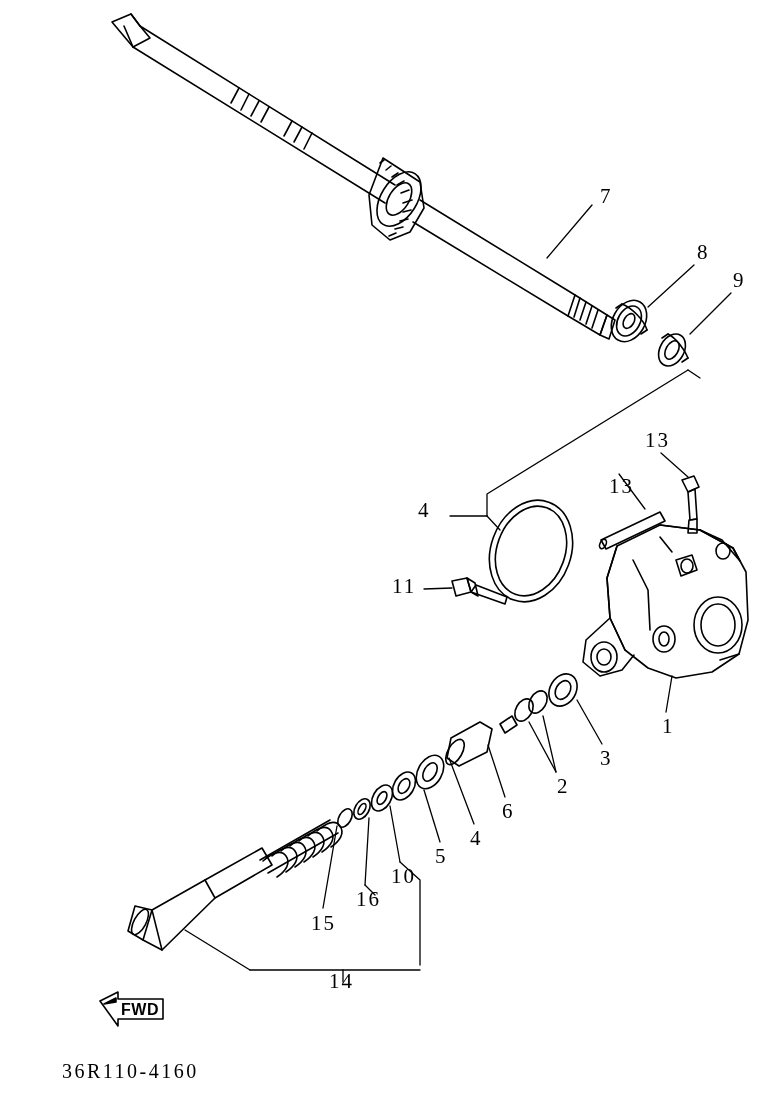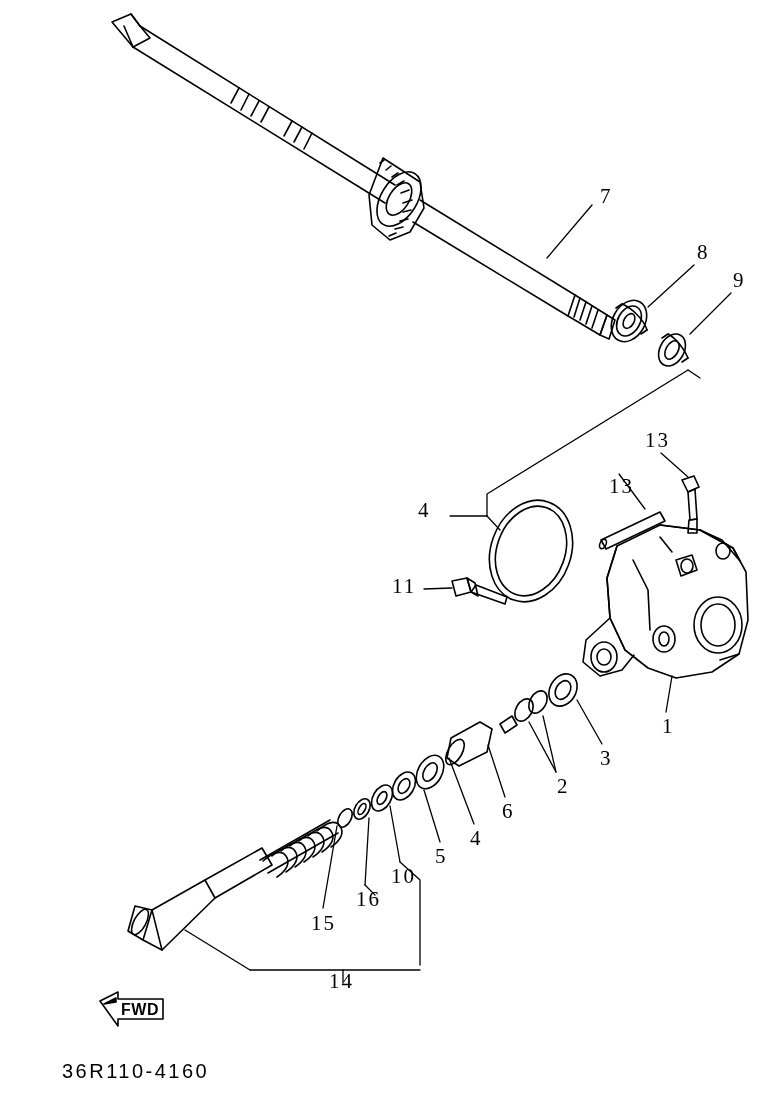--- a/index.html
+++ b/index.html
@@ -35,21 +35,21 @@
     font-size: 21px;
     letter-spacing: 2px;
     color: #000;
     white-space: nowrap;
     line-height: 1;
   }
   .partnum {
     position: absolute;
     left: 62px;
     top: 1060px;
-    font-family: Liberation Sans, sans-serif;
+    font-family: Liberation Serif, serif;
     font-size: 20px;
     letter-spacing: 2.5px;
     white-space: nowrap;
   }
   .fwd-label {
     position: absolute;
     left: 121px;
     top: 1001px;
     font-family: "Liberation Sans", sans-serif;
     font-size: 16px;

